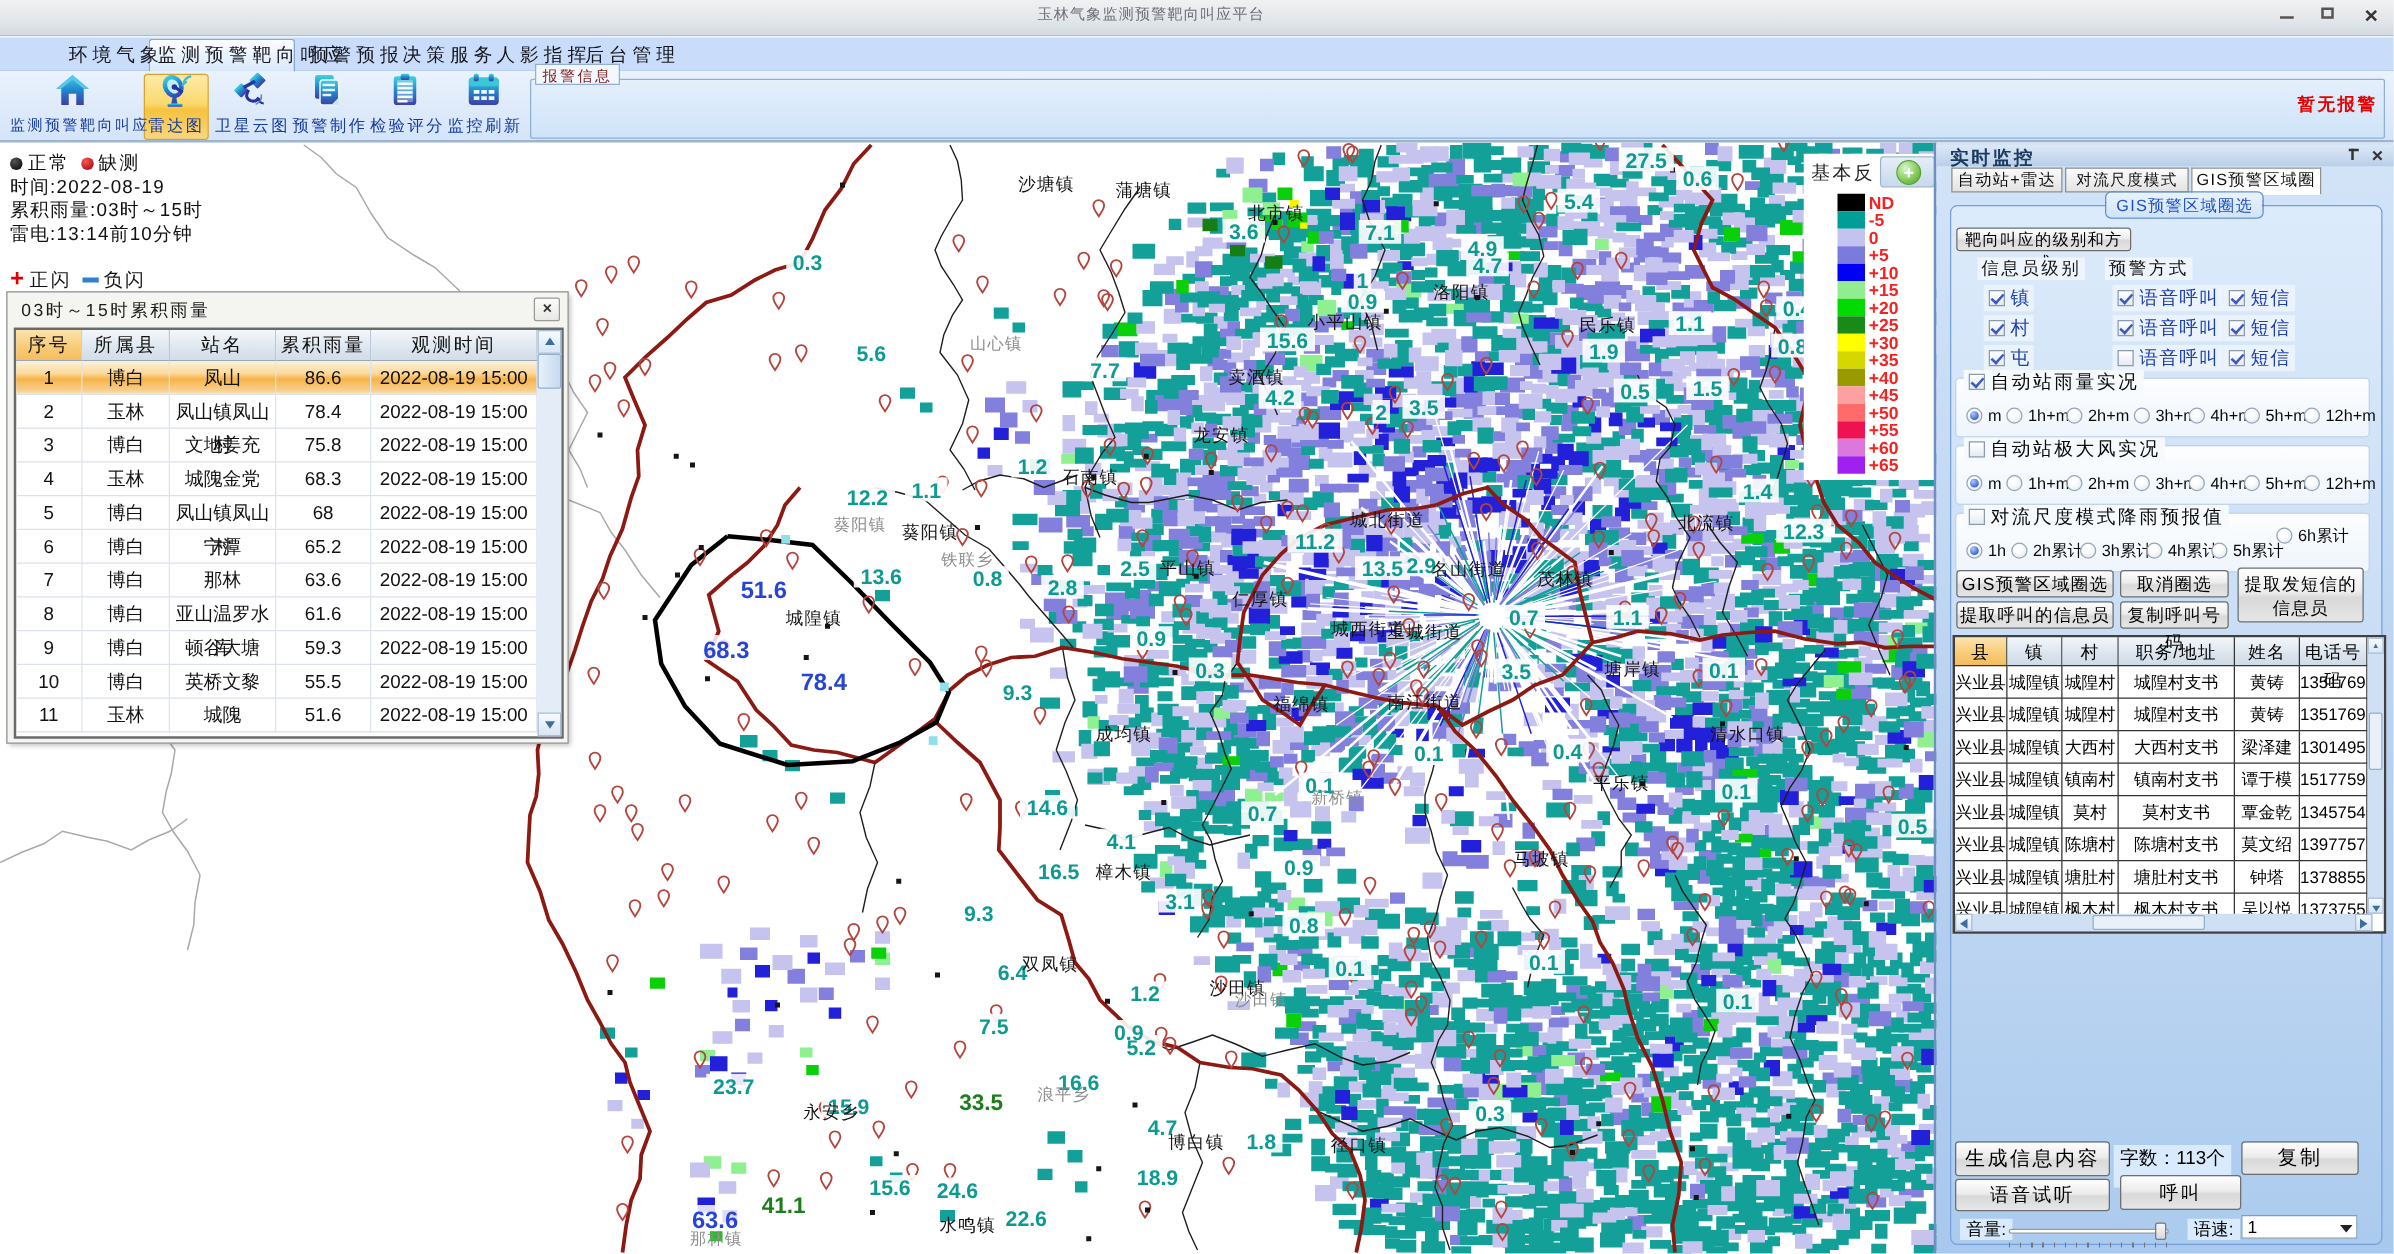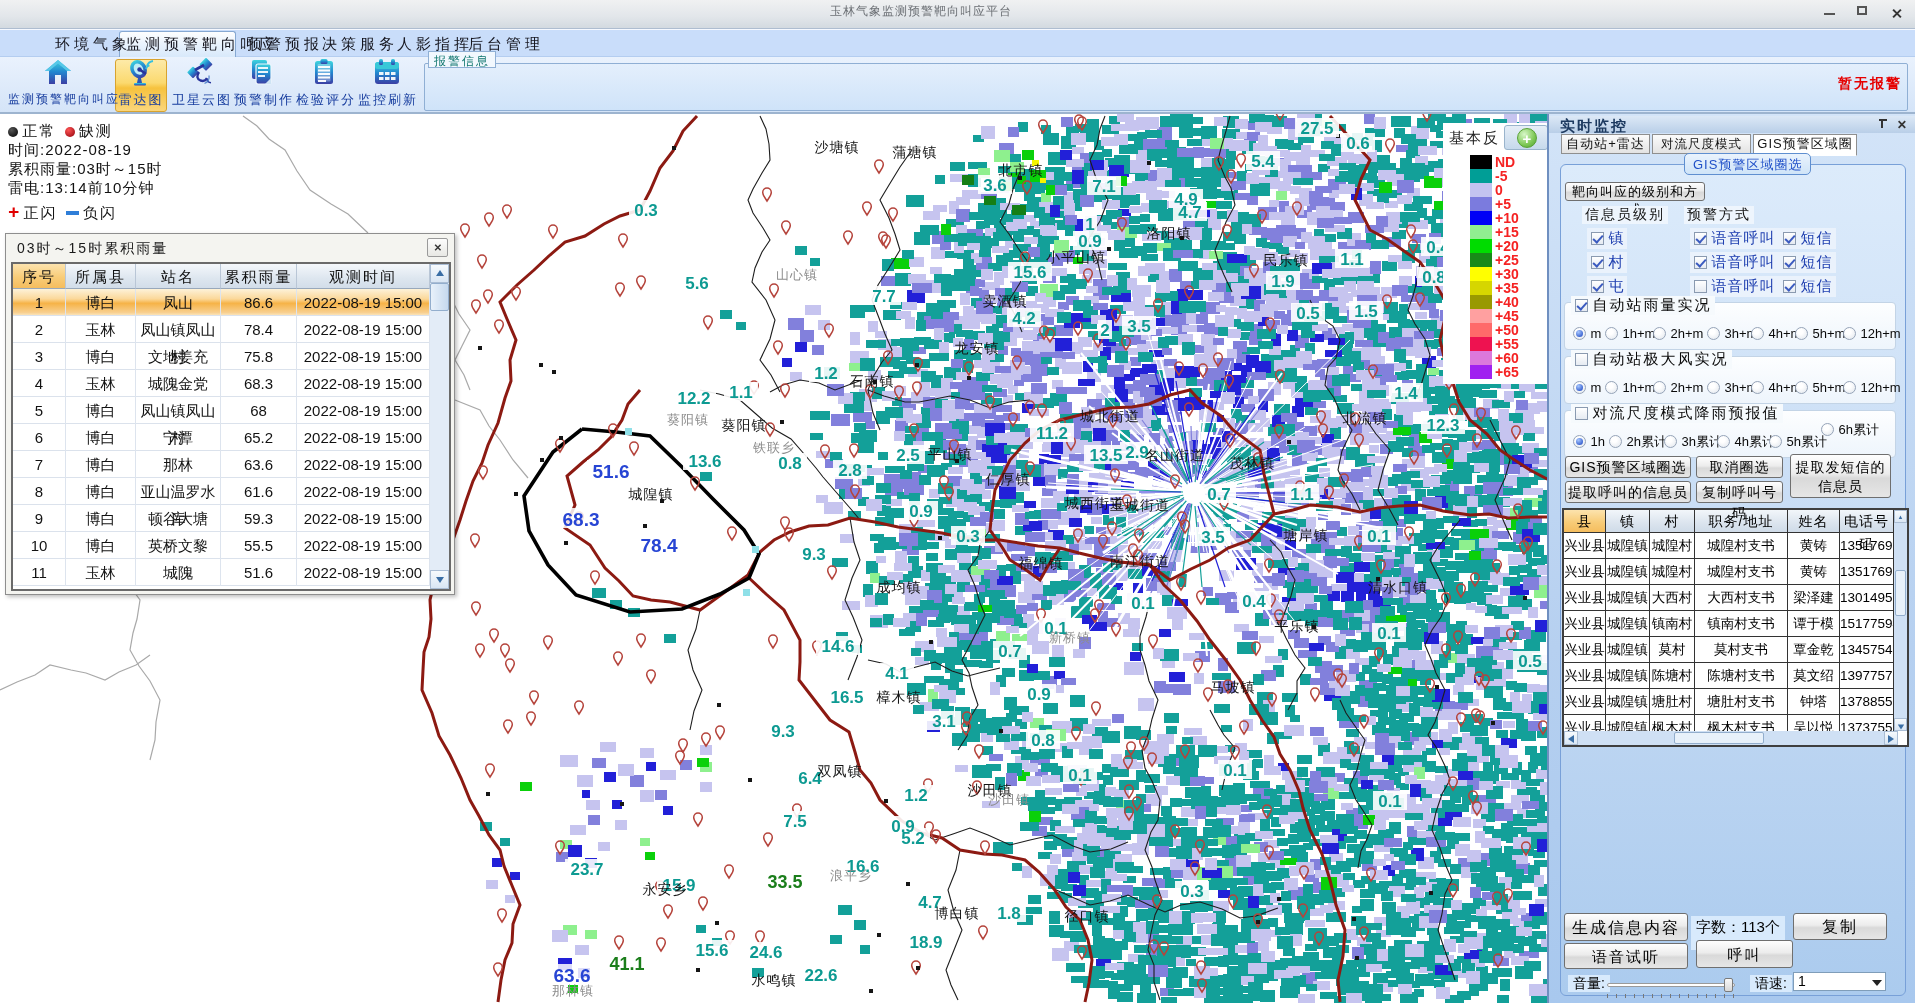--- a/index.html
+++ b/index.html
@@ -7,21 +7,21 @@
 #titlebar .t{position:absolute;left:830px;top:3px;font-size:12px;color:#6b6f74;letter-spacing:1px;white-space:nowrap}
 .winbtn{position:absolute;top:5px;color:#444;font-size:13px;font-weight:bold}
 #menubar{position:absolute;left:0;top:29px;width:1915px;height:28px;background:#c9ddfa;border-top:1px solid #f6f9ff;box-shadow:inset 0 -1px 0 #b4cdf0}
 .mi{position:absolute;top:5px;font-size:15px;color:#15151e;letter-spacing:4px;white-space:nowrap}
 #mitab{position:absolute;left:119px;top:1px;width:117px;height:27px;background:linear-gradient(#fdfeff,#e8f2fd 50%,#d7e8fa);border:1px solid #86a8d2;border-bottom:none;border-radius:3px 3px 0 0}
 #toolbar{position:absolute;left:0;top:57px;width:1915px;height:57px;background:linear-gradient(#eaf2fd,#d4e4f8);border-bottom:2px solid #9db4cf}
 .ti{position:absolute;top:58px;text-align:center}
 .ti .lbl{display:block;font-size:13px;color:#163c9e;letter-spacing:2px;margin-top:1px;white-space:nowrap}
 #radbox{position:absolute;left:115px;top:59px;width:52px;height:53px;background:linear-gradient(#fdeaa8,#fbd96e 45%,#f6c23e 55%,#fad67c);border:1px solid #d8a32f;border-radius:3px}
 #alarmbox{position:absolute;left:424px;top:63px;width:1484px;height:48px;background:linear-gradient(#e4effc,#cfe3f9);border:1px solid #8fafd4;border-radius:2px}
-#alarmlab{position:absolute;left:428px;top:51px;height:17px;padding:1px 5px 0 5px;background:#f2f8fe;border:1px solid #8fafd4;font-size:12px;color:#0f766e;letter-spacing:2px;z-index:2}
+#alarmlab{position:absolute;left:428px;top:51px;height:17px;padding:1px 5px 0 5px;background:#f2f8fe;border:1px solid #8fafd4;font-size:12px;color:#7f1d1d;letter-spacing:2px;z-index:2}
 #alarmtxt{position:absolute;left:1838px;top:75px;font-size:14px;font-weight:bold;color:#e60000;letter-spacing:2px}
 #map{position:absolute;left:0;top:114px;width:1550px;height:889px;background:#fff;overflow:hidden}
 #redtitle{position:absolute;left:510px;top:117px;font-size:21px;color:#f50000;white-space:nowrap;letter-spacing:1px;z-index:5}
 #maplegend{position:absolute;left:8px;top:121px;font-size:15px;color:#111;z-index:5;line-height:19px}
 #colorscale{position:absolute;left:1443px;top:123px;width:106px;height:261px;background:#fff;z-index:5}
 #colorscale .sw{position:absolute;left:27px;width:22px;height:14px}
 #colorscale .sl{position:absolute;left:52px;width:50px;font-size:14px;font-weight:bold;color:#f52222;height:14px;line-height:14px}
 #cstitle{position:absolute;left:6px;top:6px;font-size:15px;color:#222;letter-spacing:2px}
 #csbtn{position:absolute;left:61px;top:2px;width:44px;height:25px;background:linear-gradient(#e6eef7,#c6d9ec);border:1px solid #9ab4cc;border-radius:3px}
 #csbtn .gc{position:absolute;left:12px;top:2px;width:20px;height:20px;border-radius:50%;background:radial-gradient(circle at 35% 30%,#d8f7c8,#7ec856 60%,#4f9e2e);border:1px solid #58a236;color:#fff;font-size:15px;font-weight:bold;text-align:center;line-height:19px}
@@ -660,21 +660,21 @@
       </svg><span class="lbl" style="font-size:13px">监控刷新</span></div>
     <div id="alarmbox"></div>
     <div id="alarmlab">报警信息</div>
     <div id="alarmbox2" style="position:absolute;right:7px;top:63px"></div>
     <span id="alarmtxt">暂无报警</span>
     <div id="maplegend">
       <div><span class="dot" style="background:radial-gradient(circle at 35% 30%,#555,#000)"></span> <span style="letter-spacing:2px">正常</span>&nbsp;&nbsp;<span class="dot" style="background:radial-gradient(circle at 35% 30%,#f55,#90000a)"></span> <span style="letter-spacing:2px">缺测</span></div>
       <div style="letter-spacing:1px">时间:2022-08-19</div>
       <div style="letter-spacing:1px">累积雨量:03时～15时</div>
       <div style="letter-spacing:1px">雷电:13:14前10分钟</div>
-      <div style="margin-top:6px"><span style="color:#e00000;font-weight:bold;font-size:19px;font-family:'Liberation Mono',monospace">+</span> <span style="letter-spacing:2px">正闪</span>&nbsp;&nbsp;<span style="display:inline-block;width:13px;height:4px;background:#2f7ed8;vertical-align:3px"></span> <span style="letter-spacing:2px">负闪</span></div>
+      <div style="margin-top:18px"><span style="color:#e00000;font-weight:bold;font-size:19px;font-family:'Liberation Mono',monospace">+</span> <span style="letter-spacing:2px">正闪</span>&nbsp;&nbsp;<span style="display:inline-block;width:13px;height:4px;background:#2f7ed8;vertical-align:3px"></span> <span style="letter-spacing:2px">负闪</span></div>
     </div>
     <div id="colorscale">
       <div id="cstitle">基本反</div>
       <div id="csbtn">
         <div class="gc">+</div>
       </div>
       <div class="sw" style="top:32px;background:#000000"></div>
       <div class="sl" style="top:32px">ND</div>
       <div class="sw" style="top:46px;background:#009e96"></div>
       <div class="sl" style="top:46px">-5</div>

